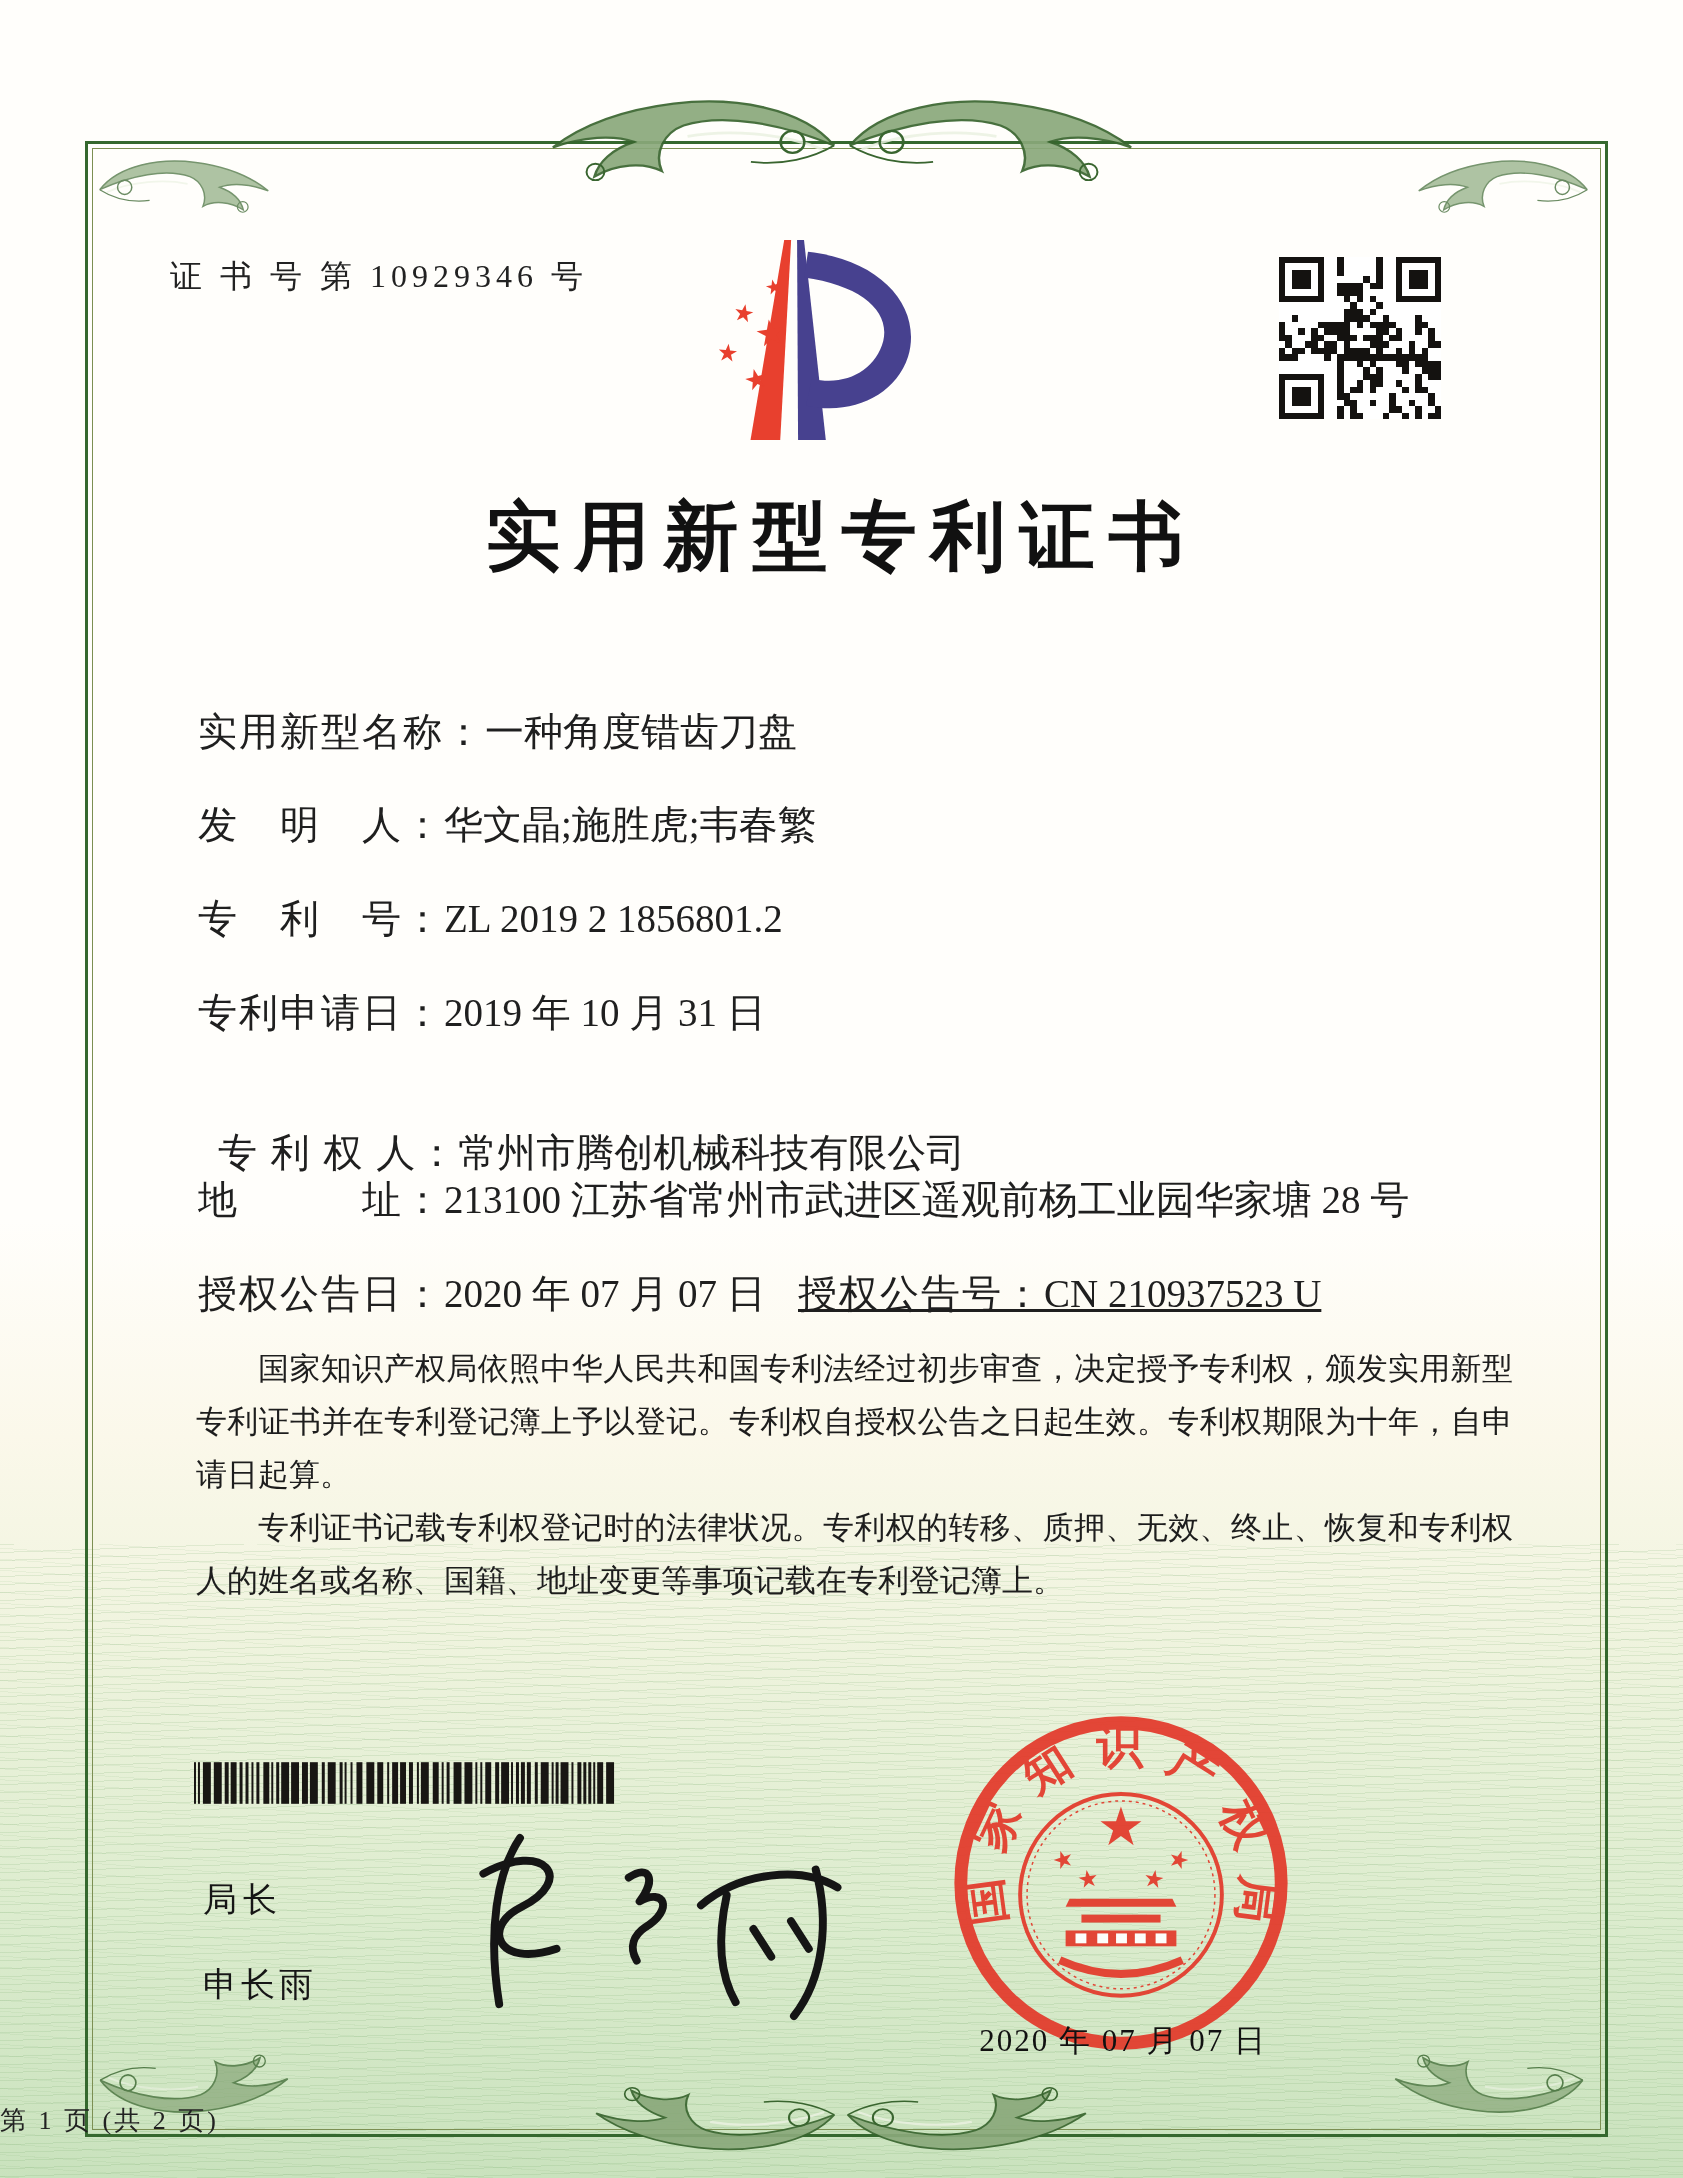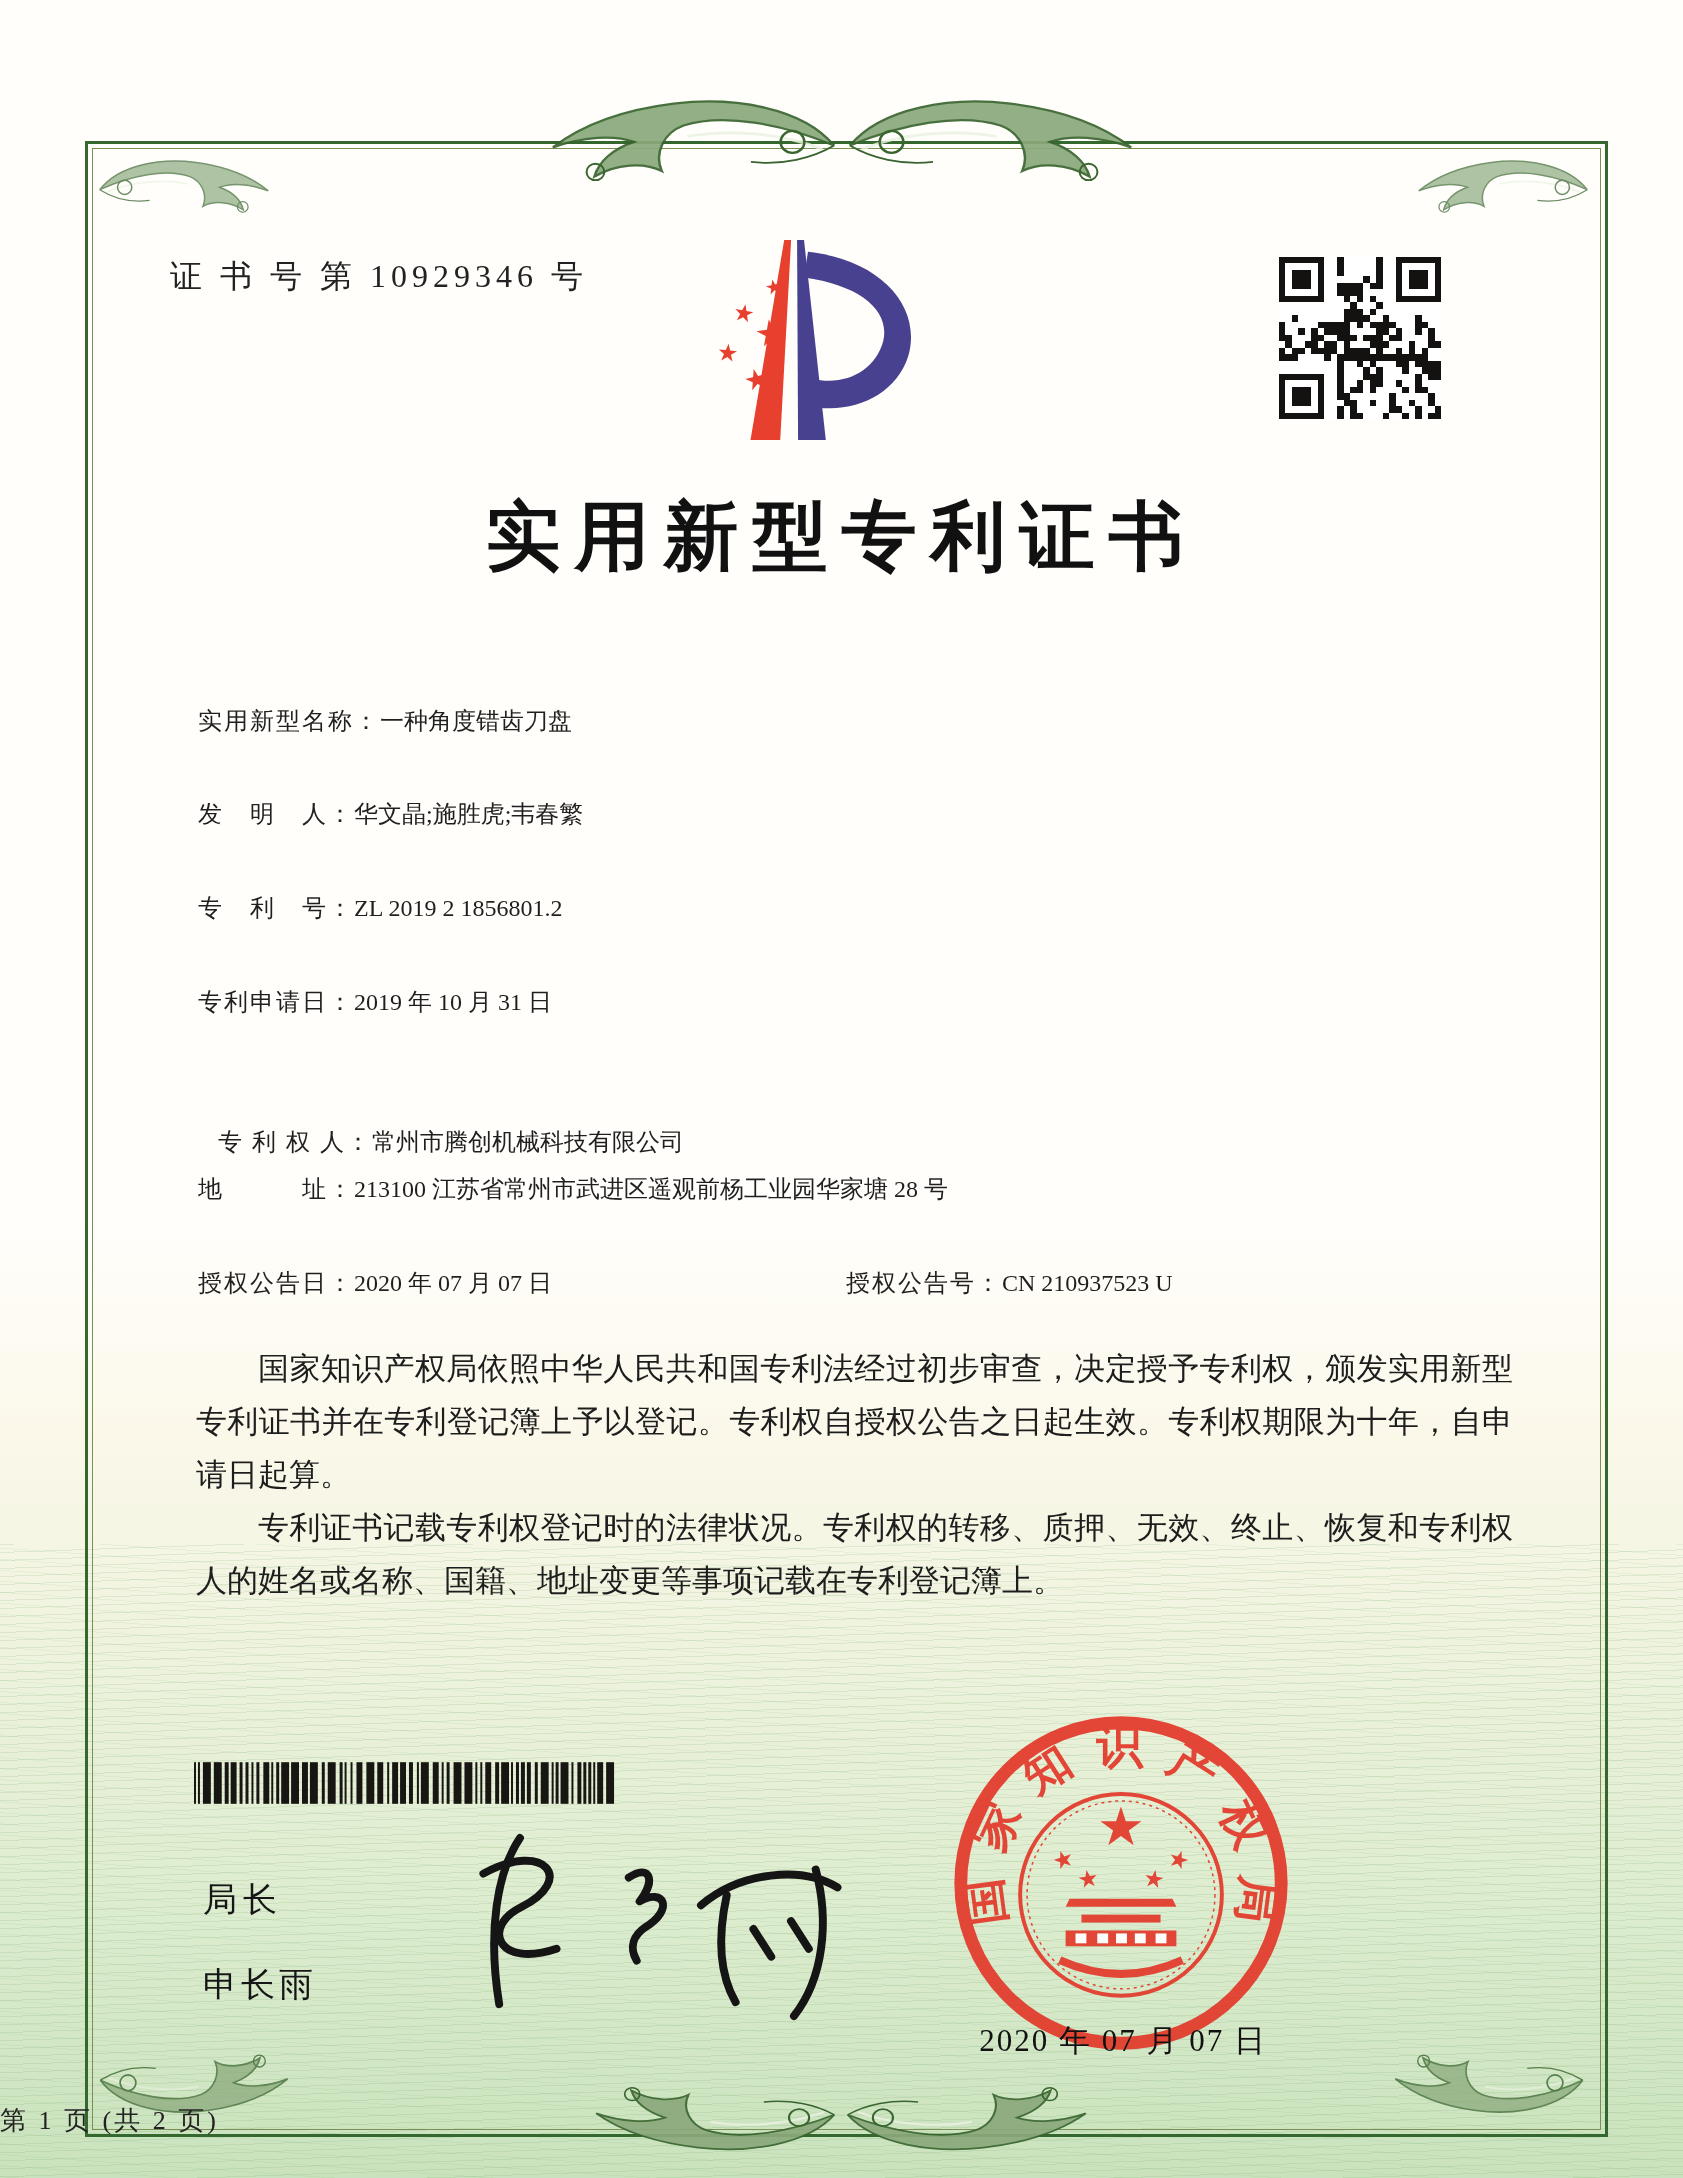--- a/index.html
+++ b/index.html
@@ -14,23 +14,23 @@
       repeating-linear-gradient(184deg, rgba(110,165,100,.12) 0 1px, transparent 1px 11px);
     opacity:.8;}
   
   #frame{position:absolute;left:85px;top:141px;width:1517px;height:1990px;
          border:3px solid #35682e;}
   #frame::after{content:"";position:absolute;inset:4px;border:1.5px solid #7c8f52;}
   .orn{position:absolute;pointer-events:none;}
   .hdr-certno{position:absolute;left:170px;top:255px;font-size:32px;letter-spacing:5px;color:#222;}
   .title{position:absolute;left:0;top:487px;width:100%;text-align:center;
          font-size:75px;font-weight:bold;letter-spacing:14px;color:#111;}
-  .field-row{position:absolute;left:198px;width:1317px;font-size:24px;color:#1f1f1f;white-space:nowrap;}
+  .field-row{position:absolute;left:198px;width:1317px;font-size:39px;color:#1f1f1f;white-space:nowrap;}
   .field-row .lbl{letter-spacing:2px;}
-  .grant-group{position:absolute;left:648px;top:0;}
+  .grant-group{position:absolute;left:600px;top:0;text-decoration:underline;}
   .bodytext{position:absolute;left:196px;top:1342px;width:1317px;font-size:31px;
             line-height:53px;text-align:justify;color:#1d1d1d;}
   .bodytext p{margin:0;text-indent:2em;}
   .director-label{position:absolute;left:203px;top:1877px;font-size:34px;letter-spacing:6px;
             font-family:Liberation Serif, serif;color:#161616;}
   .director-name{position:absolute;left:203px;top:1962px;font-size:34px;letter-spacing:4px;
             font-family:"Liberation Sans","DejaVu Sans",sans-serif;color:#161616;}
   .seal-date{position:absolute;left:945px;top:2020px;width:356px;text-align:center;
              font-size:31px;letter-spacing:2px;color:#111;z-index:6;}
   .footer{position:absolute;left:0;top:2103px;width:100%;text-align:left;

